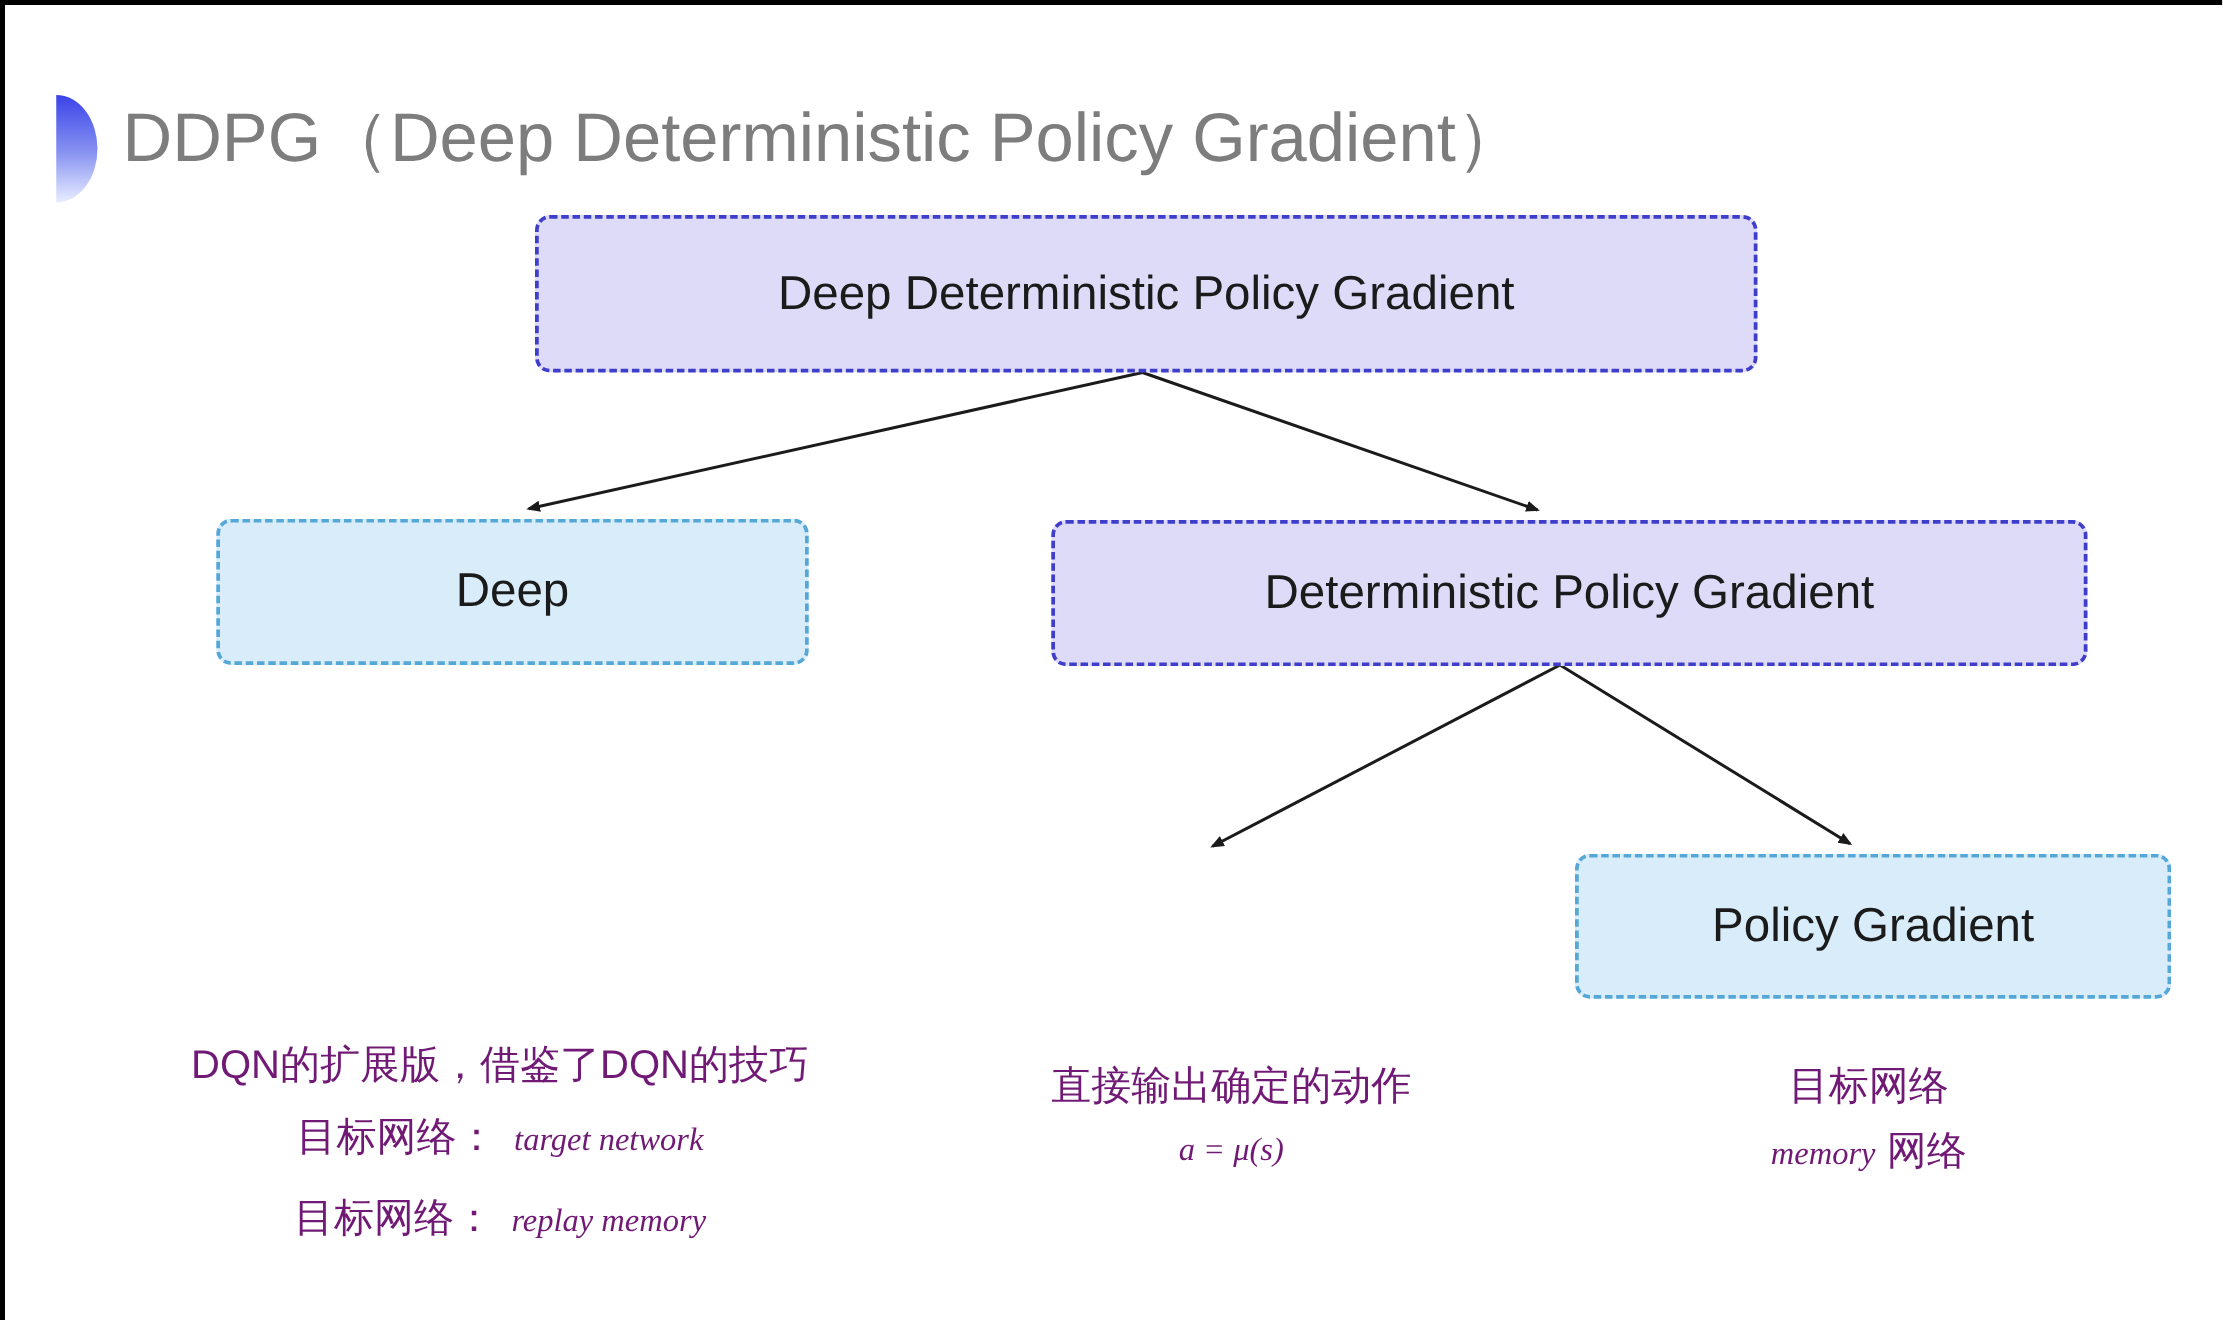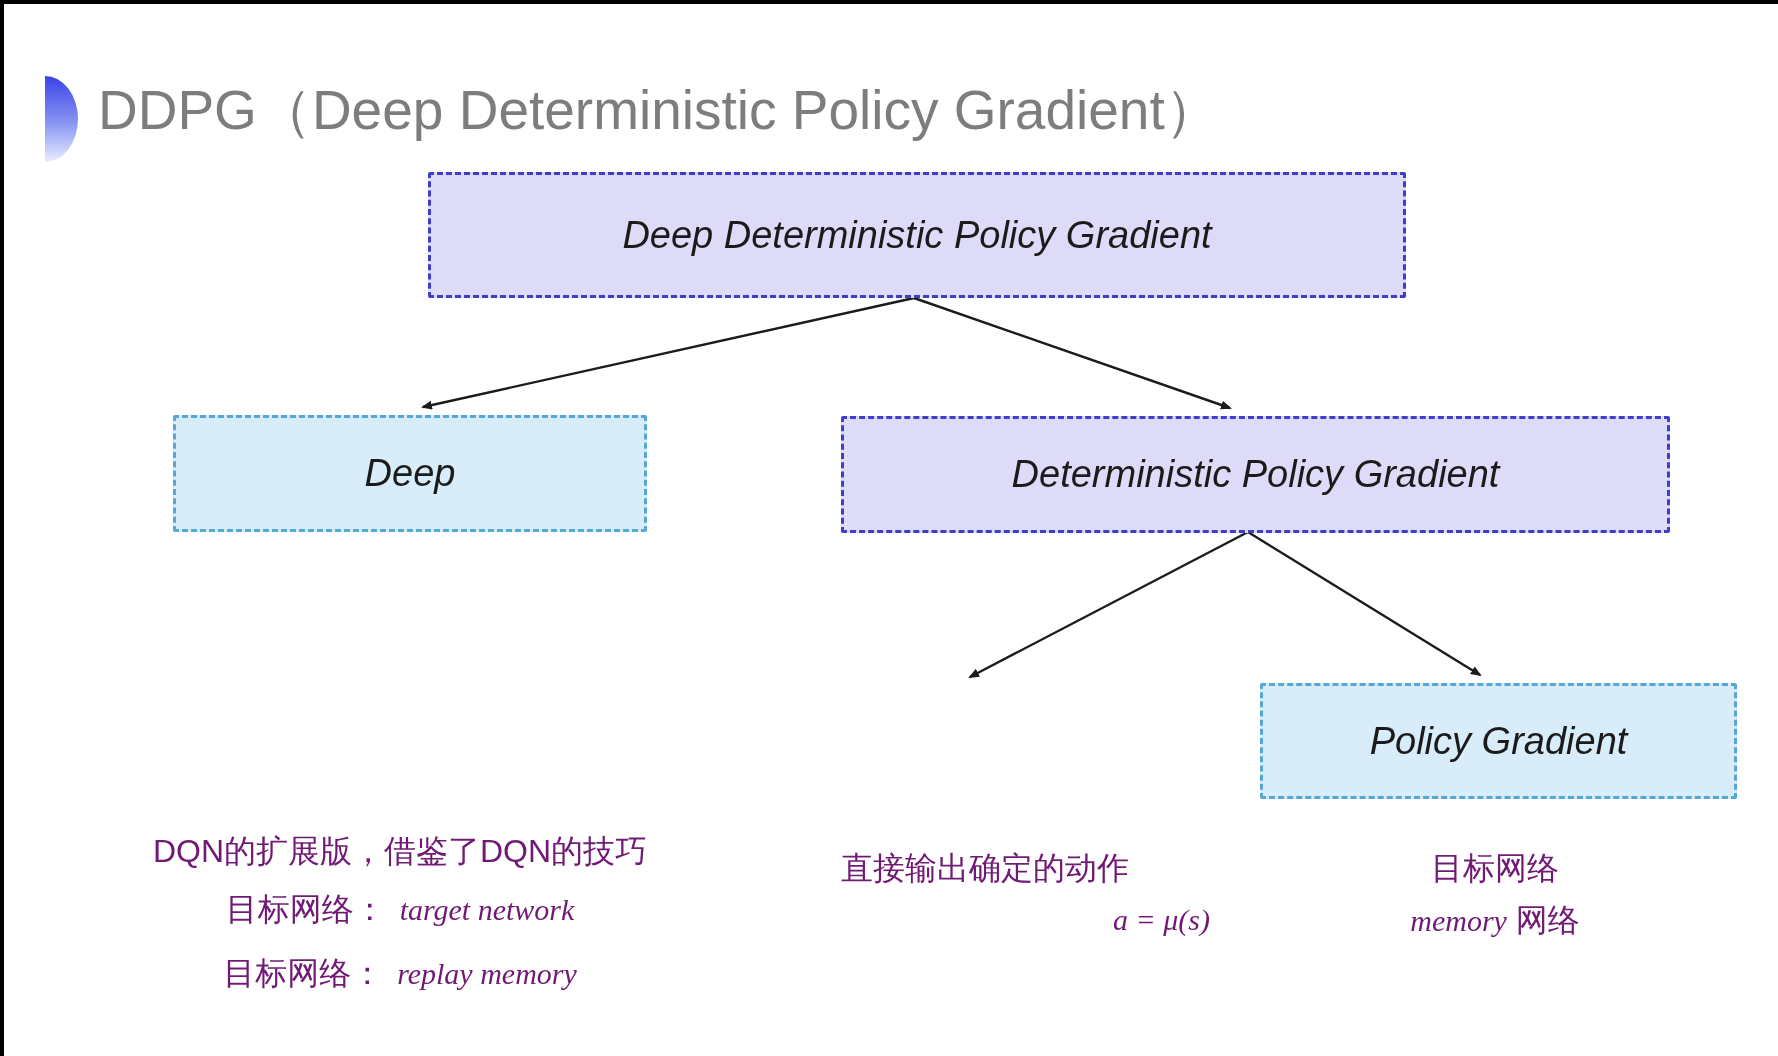--- a/index.html
+++ b/index.html
@@ -8,35 +8,35 @@
   .frame-top{position:absolute;left:0;top:0;width:1778px;height:4px;background:#000;}
   .frame-left{position:absolute;left:0;top:0;width:4px;height:1056px;background:#000;}
 
   .bullet{position:absolute;left:45px;top:76px;width:33px;height:86px;
     background:linear-gradient(180deg,var(--bullet-top,#3a43e8) 0%,#8a96f2 55%,#e9edff 100%);
     border-radius:0 100% 100% 0 / 0 50% 50% 0;}
   .title{position:absolute;left:98px;top:72px;width:1500px;height:76px;
     font-size:55px;line-height:76px;color:var(--title-color,#7d7d7d);font-weight:500;white-space:nowrap;}
 
   .node{position:absolute;display:flex;align-items:center;justify-content:center;
-    border-radius:2px;font-size:38px;font-weight:500;color:#1b1b1b;text-align:left;font-style:italic;}
+    border-radius:12px;font-size:38px;font-weight:500;color:#1b1b1b;text-align:left;}
   .node.purple{background:var(--purple-fill,#dedbf8);border:3px dashed var(--purple-border,#3e3ecb);}
   .node.blue{background:var(--blue-fill,#d8edf9);border:3px dashed var(--blue-border,#55a7d8);}
   .node-root{left:428px;top:172px;width:972px;height:120px;}
   .node-deep{left:173px;top:415px;width:468px;height:111px;}
   .node-dpg{left:841px;top:416px;width:823px;height:111px;}
   .node-det{left:713px;top:684px;width:477px;height:108px;}
   .node-pg{left:1260px;top:683px;width:471px;height:110px;}
 
   .edges{position:absolute;left:0;top:0;width:1778px;height:1056px;pointer-events:none;}
   .edges line{stroke:var(--arrow-color,#1b1b1b);stroke-width:2.4;}
 
   .note{position:absolute;text-align:center;color:#701a75;}
   .note .cn{font-size:32px;}
-  .note .math{font-family:"Liberation Serif","DejaVu Serif",serif;font-style:italic;font-size:30px;text-align:right;}
+  .note .math{font-family:"Liberation Serif","DejaVu Serif",serif;font-style:italic;font-size:26px;}
   .note-left{left:120px;top:822px;width:560px;}
   .note-left .line{line-height:58px;}
   .note-mid{left:760px;top:842px;width:450px;}
   .note-mid .line{line-height:52px;}
   .note-right{left:1270px;top:842px;width:450px;}
   .note-right .line{line-height:52px;}
   .gap{display:inline-block;width:14px;}
 </style>
 </head>
 <body>

